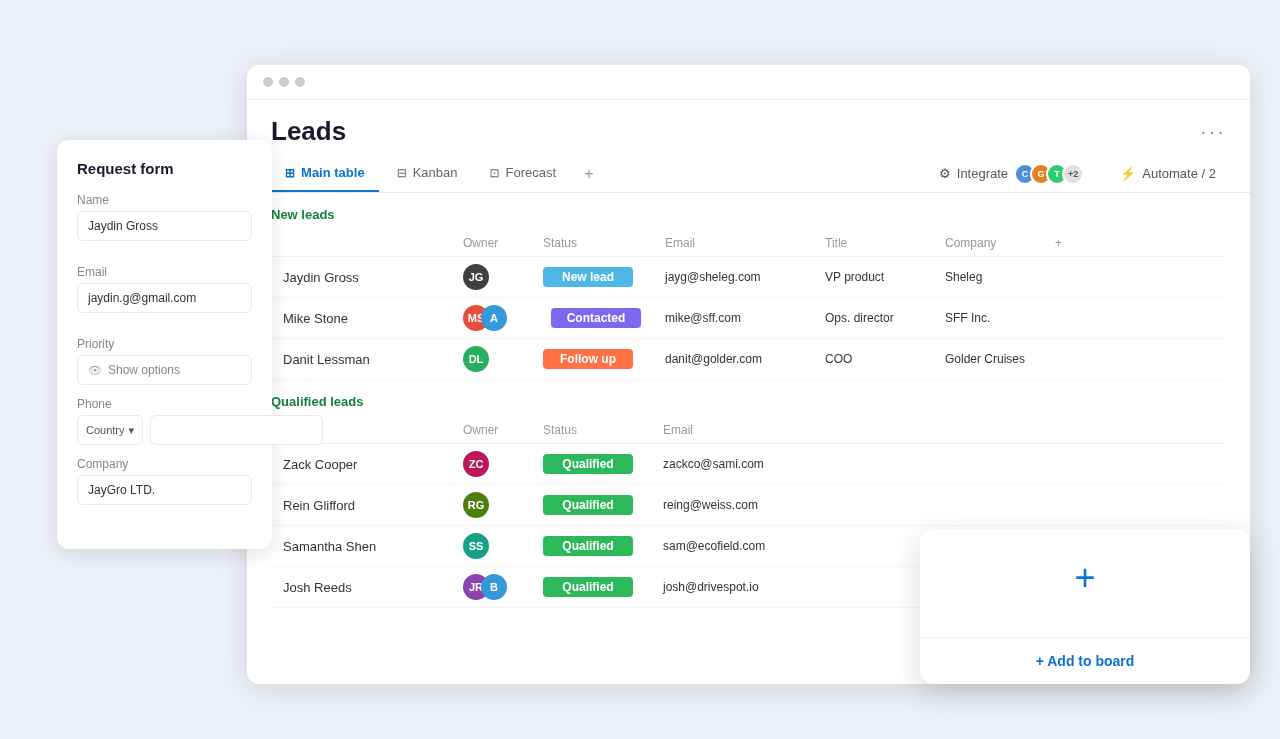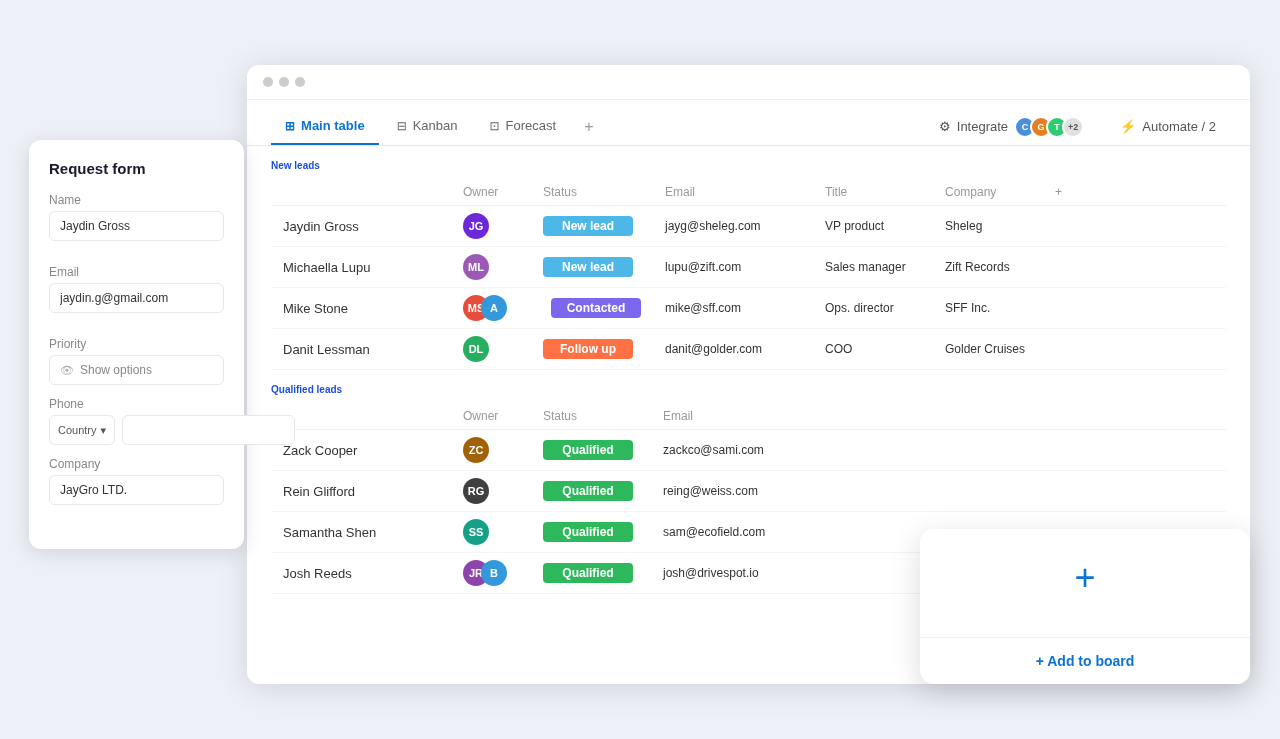--- a/index.html
+++ b/index.html
@@ -160,23 +160,23 @@
     }
 
     
     .table-area {
       flex: 1;
       overflow-y: auto;
       padding: 0 24px 16px;
     }
 
     .section-title {
-      font-size: 10px;
+      font-size: 13px;
       font-weight: 700;
-      color: #1d4ed8;
+      color: #15803d;
       padding: 14px 0 8px;
     }
 
     .leads-table {
       width: 100%;
       border-collapse: collapse;
       font-size: 13px;
     }
 
     .leads-table th {
@@ -256,21 +256,21 @@
       cursor: pointer;
       color: #aaa;
       font-size: 16px;
       padding: 6px 8px;
     }
 
     
     .request-form-panel {
       position: absolute;
       top: 140px;
-      left: 29px;
+      left: 57px;
       width: 215px;
       background: #fff;
       border-radius: 12px;
       box-shadow: 0 4px 20px rgba(0,0,0,0.12);
       padding: 20px;
       z-index: 10;
     }
 
     .form-title {
       font-size: 15px;
@@ -403,20 +403,26 @@
 <body>
 
 <div class="app-window">
   <div class="window-titlebar">
     <div class="dot dot-gray"></div>
     <div class="dot dot-gray"></div>
     <div class="dot dot-gray"></div>
   </div>
 
   <div class="window-content">
+    <div class="leads-header">
+      <h1 class="leads-title">Leads</h1>
+      <div class="header-actions">
+        <span class="more-btn">···</span>
+      </div>
+    </div>
 
     <div class="tabs-bar">
       <div class="tab active">
         <span class="tab-icon">⊞</span>
         <span>Main table</span>
       </div>
       <div class="tab">
         <span class="tab-icon">⊟</span>
         <span>Kanban</span>
       </div>
@@ -457,44 +463,29 @@
             <th class="col-th-title">Title</th>
             <th class="col-th-company">Company</th>
             <th class="th-plus">+</th>
           </tr>
         </thead>
         <tbody>
           <tr>
             <td class="name-cell">Jaydin Gross</td>
             <td>
               <div class="owner-cell">
-                <div class="avatar-sm" style="background:#6d28d9">JG</div>
+                <div class="avatar-sm" style="background:#404040">JG</div>
               </div>
             </td>
             <td>
               <span class="status-badge status-new-lead">New lead</span>
             </td>
             <td class="email-cell">jayg@sheleg.com</td>
             <td class="title-cell">VP product</td>
             <td class="company-cell">Sheleg</td>
-            <td></td>
-          </tr>
-          <tr>
-            <td class="name-cell">Michaella Lupu</td>
-            <td>
-              <div class="owner-cell">
-                <div class="avatar-sm" style="background:#9b59b6">ML</div>
-              </div>
-            </td>
-            <td>
-              <span class="status-badge status-new-lead">New lead</span>
-            </td>
-            <td class="email-cell">lupu@zift.com</td>
-            <td class="title-cell">Sales manager</td>
-            <td class="company-cell">Zift Records</td>
             <td></td>
           </tr>
           <tr>
             <td class="name-cell">Mike Stone</td>
             <td>
               <div class="avatar-stack">
                 <div class="avatar-sm" style="background:#e74c3c">MS</div>
                 <div class="avatar-sm" style="background:#3498db">A</div>
               </div>
             </td>
@@ -533,34 +524,34 @@
             <th class="col-th-status">Status</th>
             <th class="col-th-email">Email</th>
             <th></th>
           </tr>
         </thead>
         <tbody>
           <tr>
             <td class="name-cell">Zack Cooper</td>
             <td>
               <div class="owner-cell">
-                <div class="avatar-sm" style="background:#a16207">ZC</div>
+                <div class="avatar-sm" style="background:#be185d">ZC</div>
               </div>
             </td>
             <td>
               <span class="status-badge status-qualified">Qualified</span>
             </td>
             <td class="email-cell">zackco@sami.com</td>
             <td></td>
           </tr>
           <tr>
             <td class="name-cell">Rein Glifford</td>
             <td>
               <div class="owner-cell">
-                <div class="avatar-sm" style="background:#404040">RG</div>
+                <div class="avatar-sm" style="background:#4d7c0f">RG</div>
               </div>
             </td>
             <td>
               <span class="status-badge status-qualified">Qualified</span>
             </td>
             <td class="email-cell">reing@weiss.com</td>
             <td></td>
           </tr>
           <tr>
             <td class="name-cell">Samantha Shen</td>

